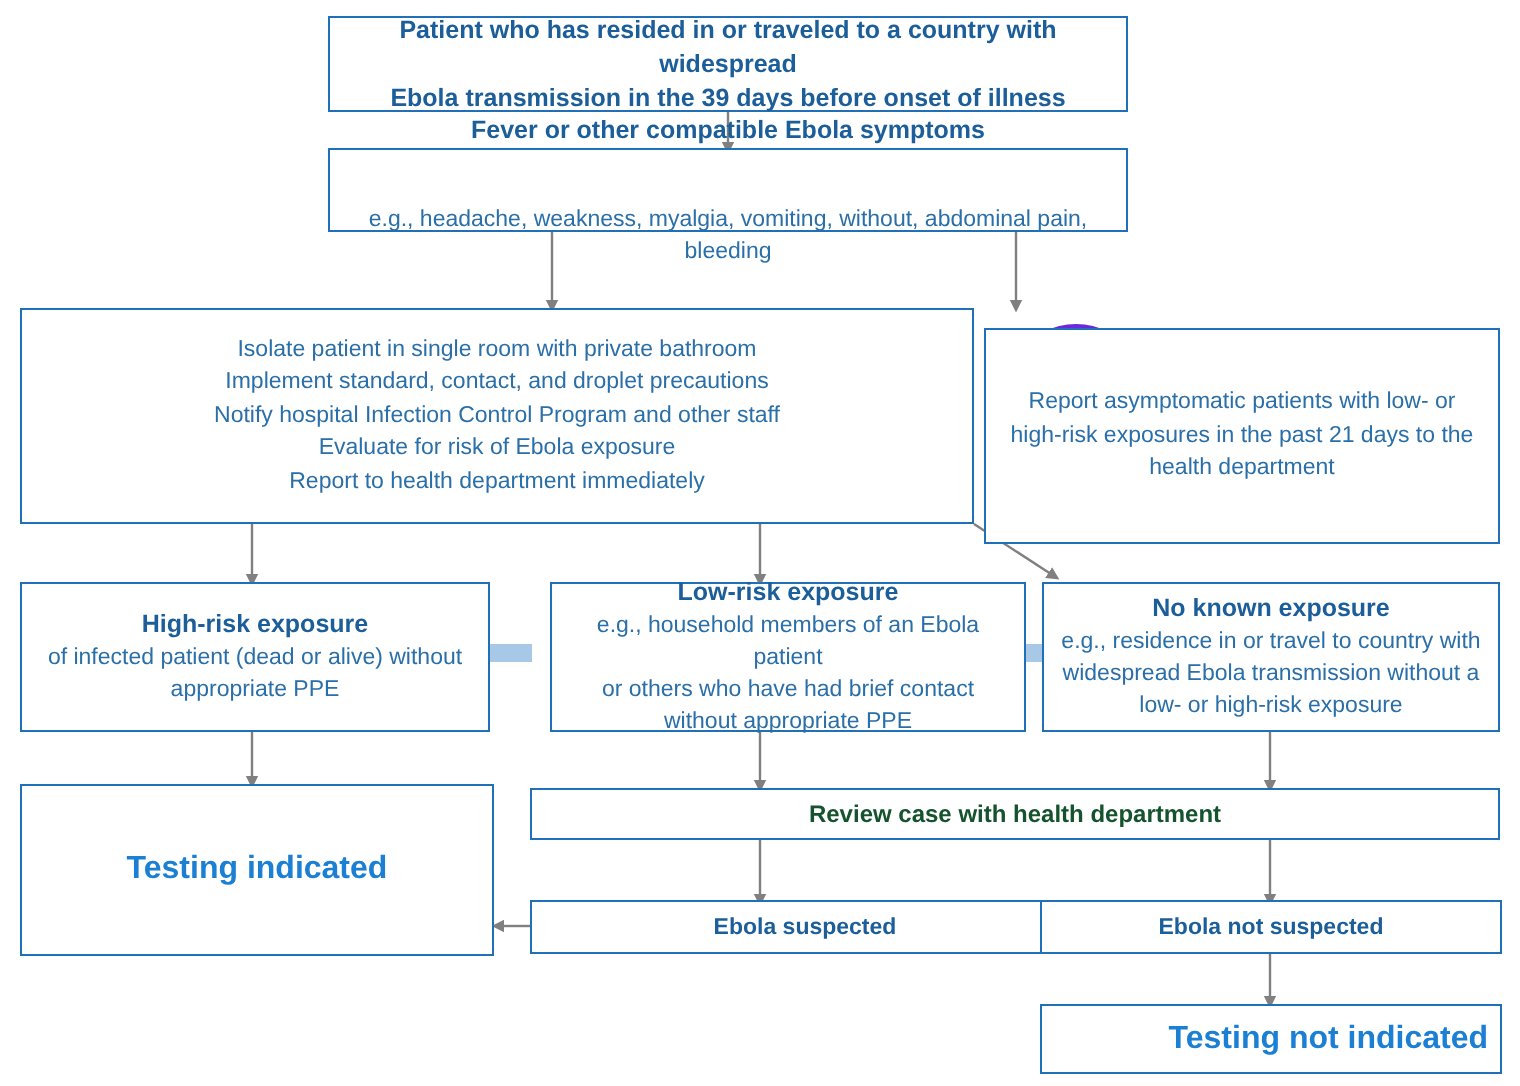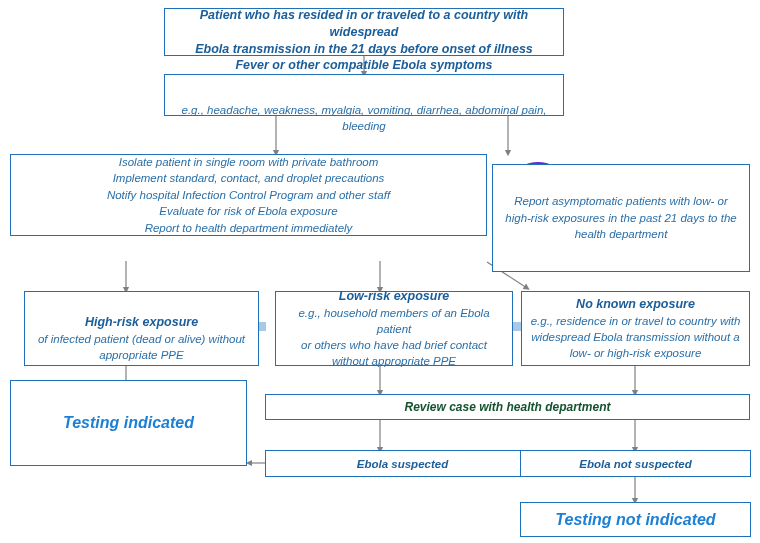--- a/index.html
+++ b/index.html
@@ -9,21 +9,20 @@
   }
   body {
     font-family: "Liberation Sans", sans-serif;
   }
   #canvas {
     position: relative;
     width: 760px;
     height: 543px;
     background: #ffffff;
     overflow: hidden;
-    font-style: italic;
   }
   .box {
     position: absolute;
     box-sizing: border-box;
     border: 1.4px solid #1f70b8;
     background: #ffffff;
     display: flex;
     flex-direction: column;
     align-items: center;
     justify-content: center;
@@ -132,83 +131,83 @@
 
       <line x1="635" y1="477" x2="635" y2="501" marker-end="url(#ah)"></line>
     </g>
   </svg>
 
   <div class="connector" style="left:238px; top:322px; width:28px; height:9px;"></div>
   <div class="connector" style="left:496px; top:322px; width:28px; height:9px;"></div>
 
   <div class="box" style="left:164px; top:8px; width:400px; height:48px;">
     <div class="hdr">Patient who has resided in or traveled to a country with widespread</div>
-    <div class="hdr">Ebola transmission in the 21 days before onset of illness</div>
+    <div class="hdr">Ebola transmission in the 39 days before onset of illness</div>
   </div>
 
   <div class="box" style="left:164px; top:74px; width:400px; height:42px;gap:28px;">
     <div class="hdr">Fever or other compatible Ebola symptoms</div>
-    <div class="sub">e.g., headache, weakness, myalgia, vomiting, diarrhea, abdominal pain, bleeding</div>
+    <div class="sub">e.g., headache, weakness, myalgia, vomiting, without, abdominal pain, bleeding</div>
   </div>
 
   <div class="ellipse" style="left:281px; top:126px; width:44px; height:26px;">
     <span>YES</span>
   </div>
 
   <div class="ellipse" style="left:516px; top:126px; width:44px; height:26px;justify-content:flex-end;">
     <span>NO</span>
   </div>
 
-  <div class="box" style="left:10px; top:154px; width:477px; height:82px;">
+  <div class="box" style="left:10px; top:154px; width:477px; height:108px;">
     <div class="plain">Isolate patient in single room with private bathroom</div>
     <div class="plain">Implement standard, contact, and droplet precautions</div>
     <div class="plain">Notify hospital Infection Control Program and other staff</div>
     <div class="plain">Evaluate for risk of Ebola exposure</div>
     <div class="plain">Report to health department immediately</div>
   </div>
 
   <div class="box" style="left:492px; top:164px; width:258px; height:108px;">
     <div class="plain">Report asymptomatic patients with low- or</div>
     <div class="plain">high-risk exposures in the past 21 days to the</div>
     <div class="plain">health department</div>
   </div>
 
-  <div class="box" style="left:24px; top:291px; width:235px; height:75px;justify-content:flex-end;">
+  <div class="box" style="left:10px; top:291px; width:235px; height:75px;">
     <div class="hdr">High-risk exposure</div>
     <div class="sub">of infected patient (dead or alive) without</div>
     <div class="sub">appropriate PPE</div>
   </div>
 
   <div class="box" style="left:263px; top:291px; width:238px; height:75px;margin-left:12px;">
     <div class="hdr">Low-risk exposure</div>
     <div class="sub">e.g., household members of an Ebola patient</div>
     <div class="sub">or others who have had brief contact</div>
     <div class="sub">without appropriate PPE</div>
   </div>
 
   <div class="box" style="left:521px; top:291px; width:229px; height:75px;">
     <div class="hdr">No known exposure</div>
     <div class="sub">e.g., residence in or travel to country with</div>
     <div class="sub">widespread Ebola transmission without a</div>
     <div class="sub">low- or high-risk exposure</div>
   </div>
 
-  <div class="box big" style="left:10px; top:380px; width:237px; height:86px;">
+  <div class="box big" style="left:10px; top:392px; width:237px; height:86px;">
     <div>Testing indicated</div>
   </div>
 
   <div class="box midbold" style="left:265px; top:394px; width:485px; height:26px;">
     <div>Review case with health department</div>
   </div>
 
   <div class="box smallbold" style="left:265px; top:450px; width:275px; height:27px;">
     <div>Ebola suspected</div>
   </div>
 
   <div class="box smallbold" style="left:520px; top:450px; width:231px; height:27px;">
     <div>Ebola not suspected</div>
   </div>
 
-  <div class="box big" style="left:520px; top:502px; width:231px; height:35px;">
+  <div class="box big" style="left:520px; top:502px; width:231px; height:35px;align-items:flex-end;">
     <div>Testing not indicated</div>
   </div>
 
 </div>
 
 </body></html>

